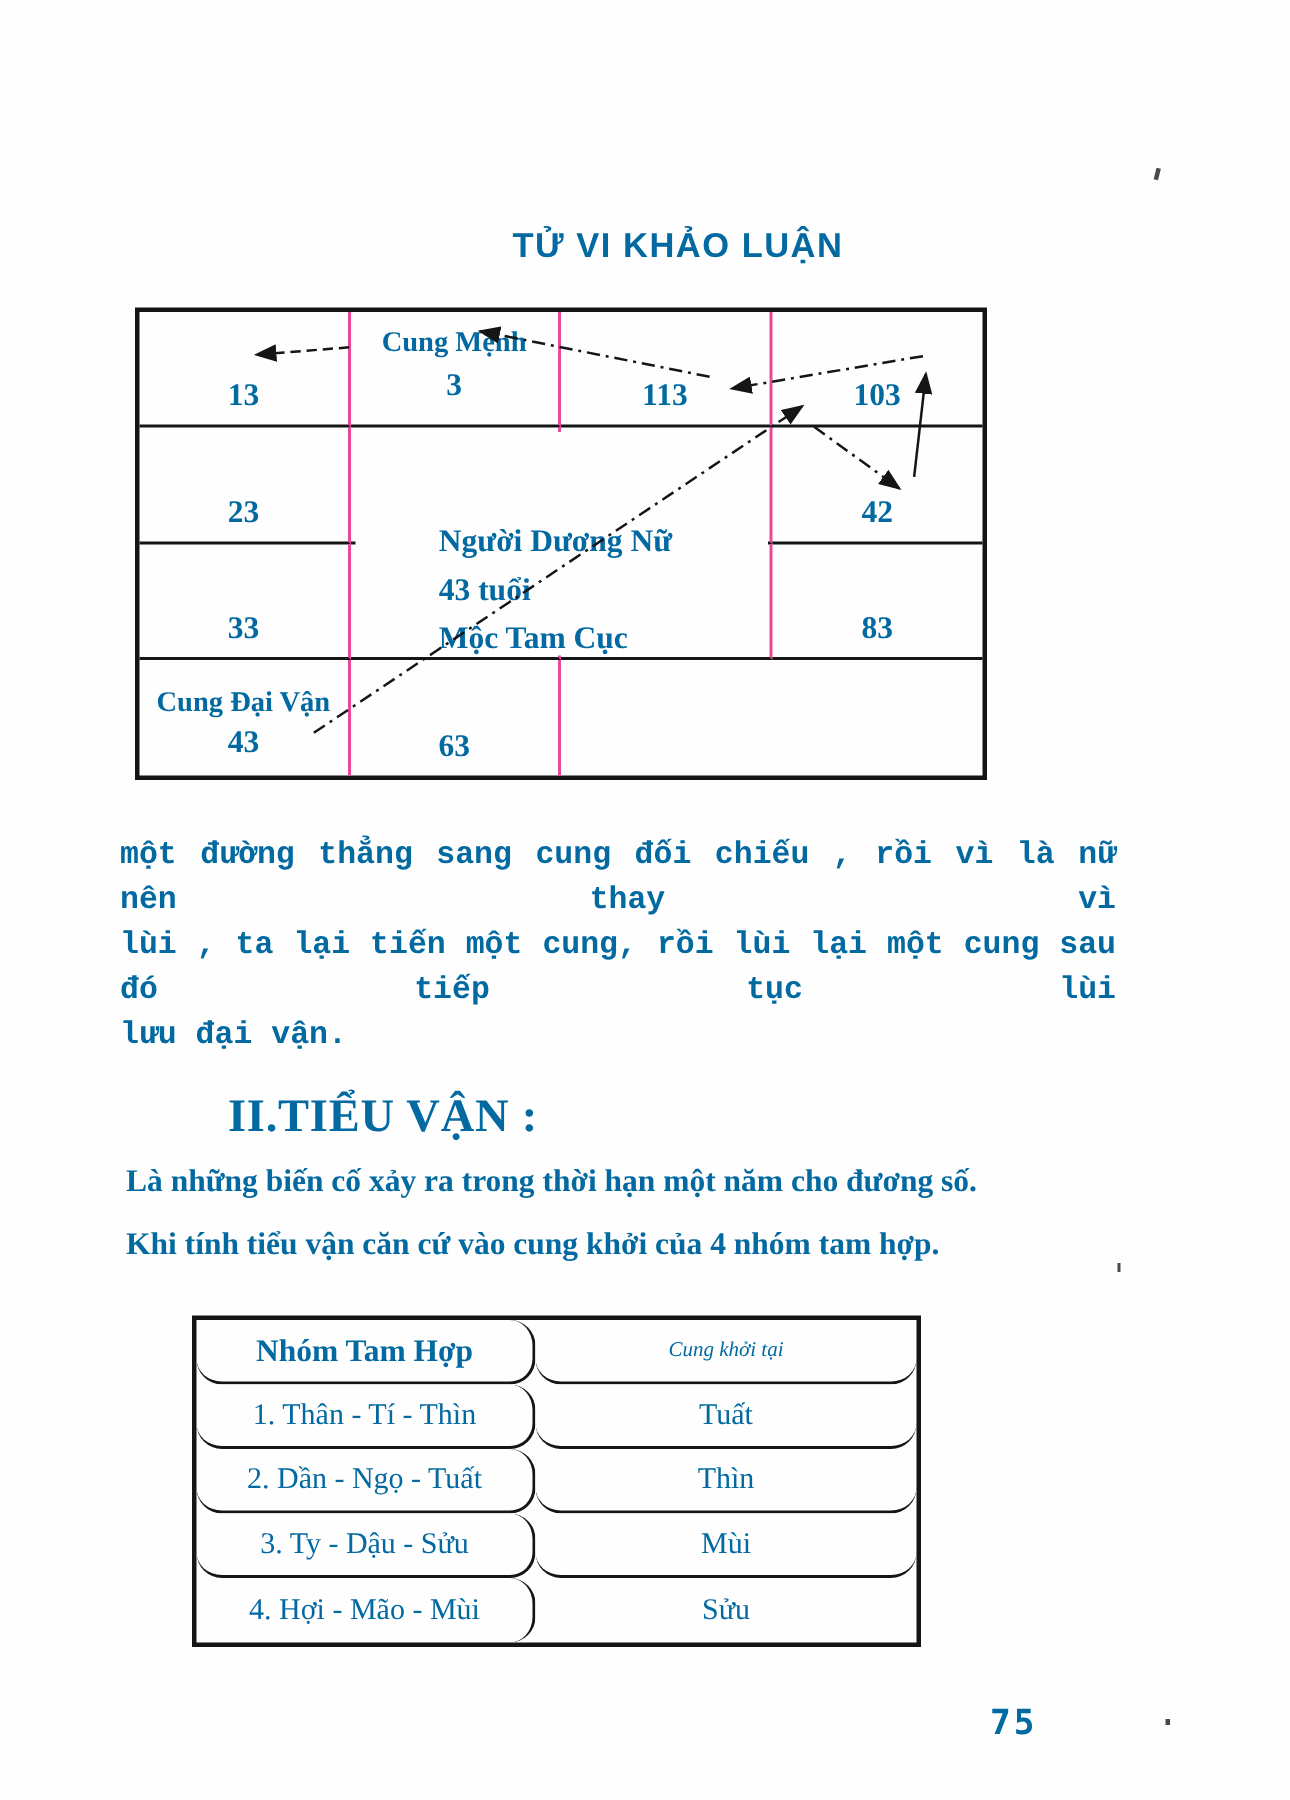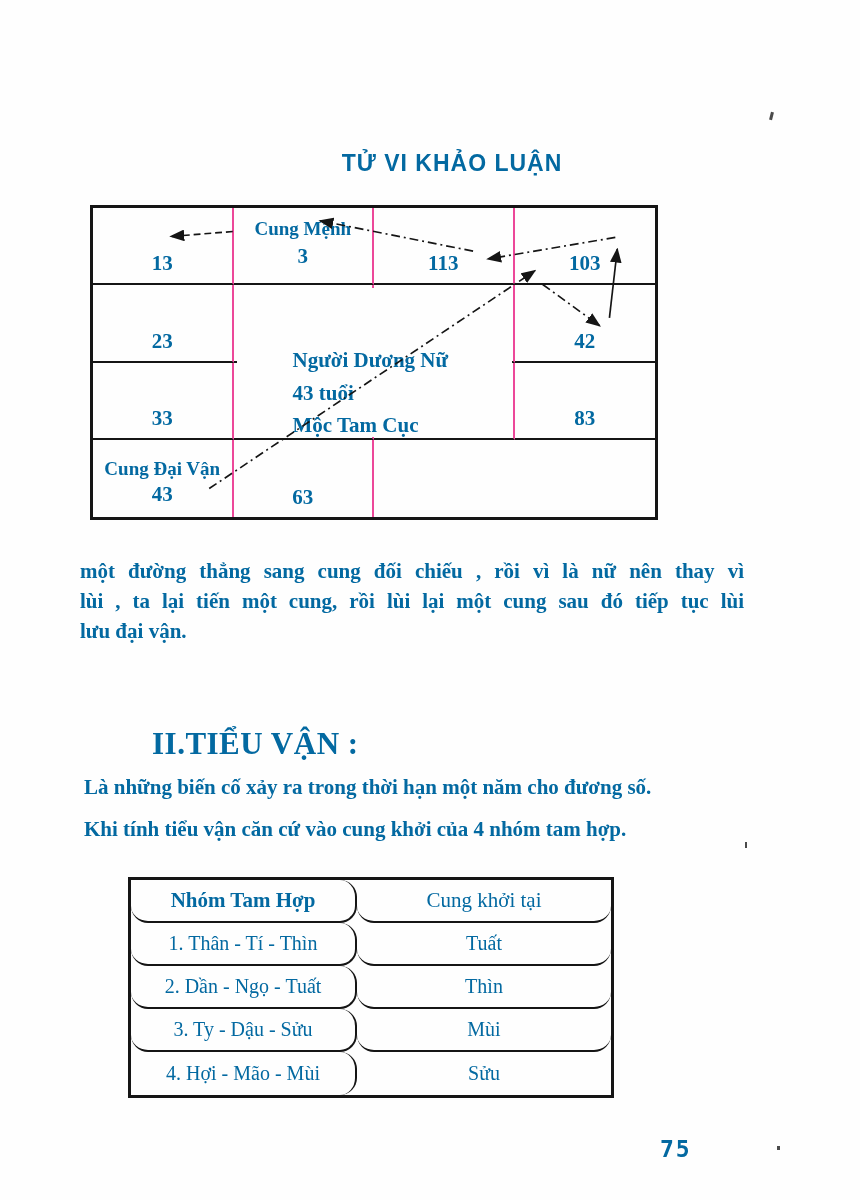--- a/index.html
+++ b/index.html
@@ -42,21 +42,21 @@
   }
   .center-box .cline { font-weight:bold; font-size:21px; line-height:1.1; }
 
   .arrows { position:absolute; left:0; top:0; width:100%; height:100%; z-index:3; pointer-events:none; }
 
   
   .para {
     position:absolute; left:80px; top:556px; width:664px;
     font-size:21px; font-weight:bold; line-height:30px;
   }
-  .jline { text-align:justify; text-align-last:justify; -moz-text-align-last:justify; }
+  .jline { text-align:justify; text-align-last:justify;font-family:Liberation Mono, monospace; -moz-text-align-last:justify; }
   .jline.last { text-align-last:left; -moz-text-align-last:left; }
 
   .heading {
     position:absolute; left:112px; top:726px;
     font-size:31px; font-weight:bold; letter-spacing:0.5px;margin-left:40px;
   }
   .secline { position:absolute; left:84px; font-size:21px; font-weight:bold; white-space:nowrap; }
   .secline.l1 { top:775px; }
   .secline.l2 { top:817px; }
 
@@ -67,21 +67,21 @@
     display:grid; grid-template-columns:226px 1fr; grid-auto-rows:43px;
   }
   .tc {
     border-right:2px solid #151515; border-bottom:2px solid #151515;
     box-sizing:border-box; display:flex; align-items:center; justify-content:center;
     font-size:20px; white-space:nowrap;border-radius:17px;
   }
   .tc.c2 { border-right:none; }
   .tc.lastrow { border-bottom:none; }
   .tc.h1 { font-weight:bold; font-size:21px; }
-  .tc.h2 { font-size:21px; }
+  .tc.h2 { font-size:14px;font-style:italic; }
 
   
   .pageno {
     position:absolute; left:660px; top:1136px;
     font-family:"DejaVu Sans Mono", monospace; font-weight:bold;
     font-size:23px; letter-spacing:2px;
   }
   .speck { position:absolute; background:#4a4a4a; }
   .speck.s1 { left:770px; top:112px; width:3px; height:8px; transform:rotate(14deg); }
   .speck.s2 { left:745px; top:842px; width:2px; height:6px; }

